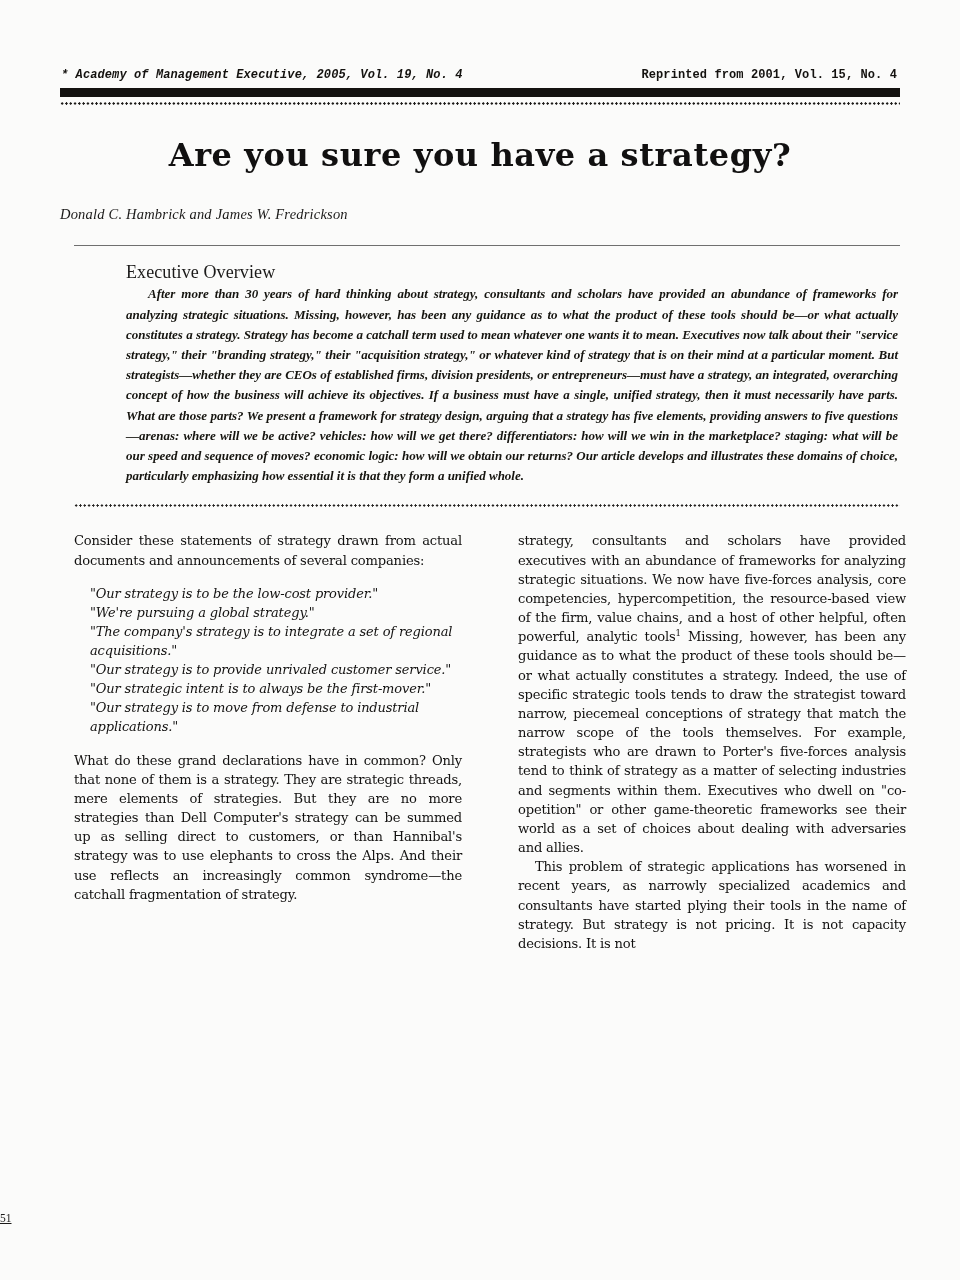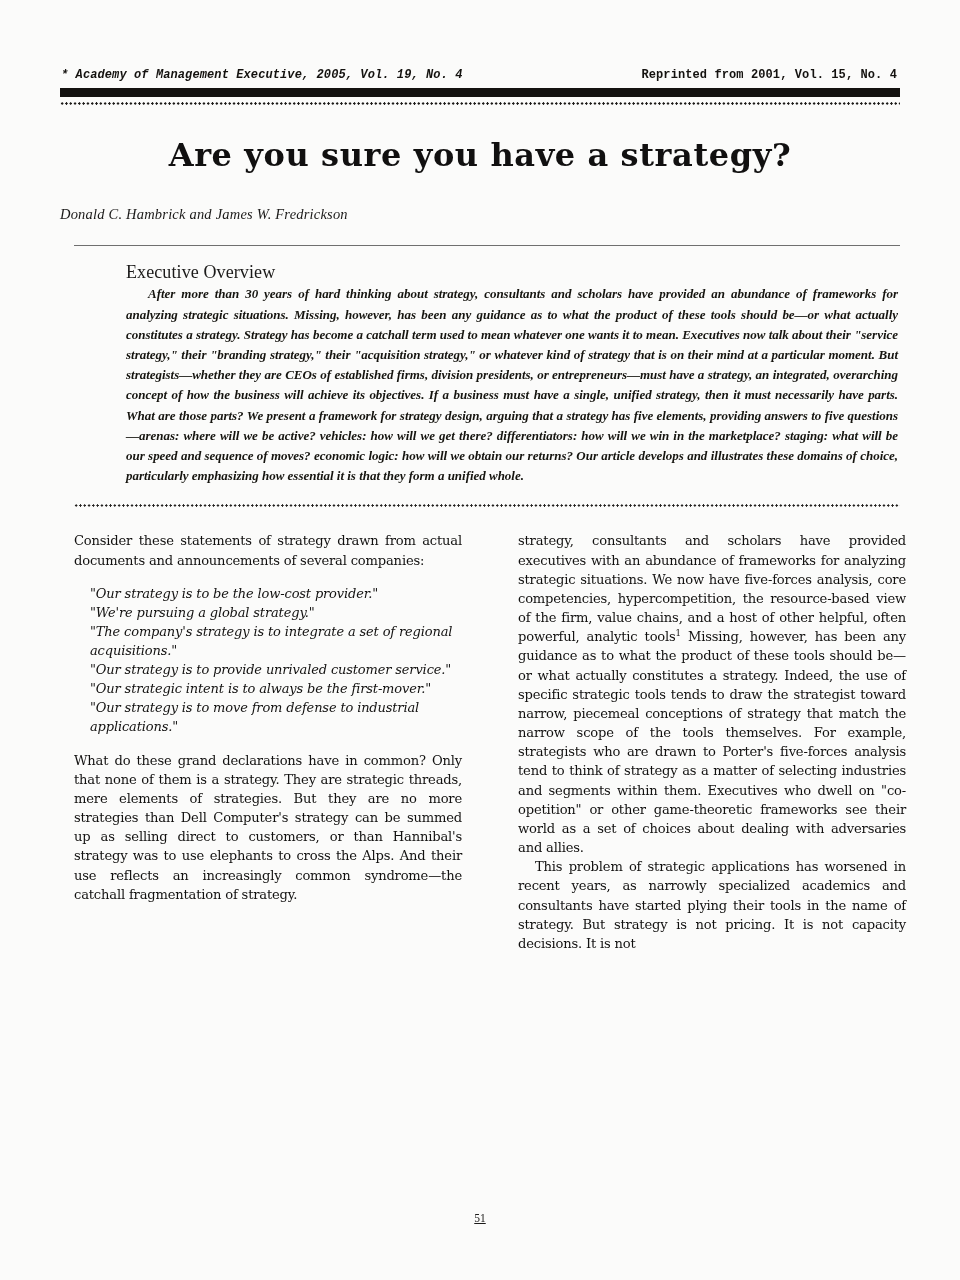--- a/index.html
+++ b/index.html
@@ -179,21 +179,21 @@
     vertical-align: super;
     line-height: 0;
   }
 
   
   .folio {
     position: absolute;
     left: 0;
     top: 1212px;
     width: 960px;
-    text-align: center;
+    text-align: left;
     font-family: "Liberation Serif", serif;
     font-size: 11.5px;
     color: #1b1a19;
     text-decoration: underline;
   }
 </style>
 </head>
 <body>
 
 <div class="page">

